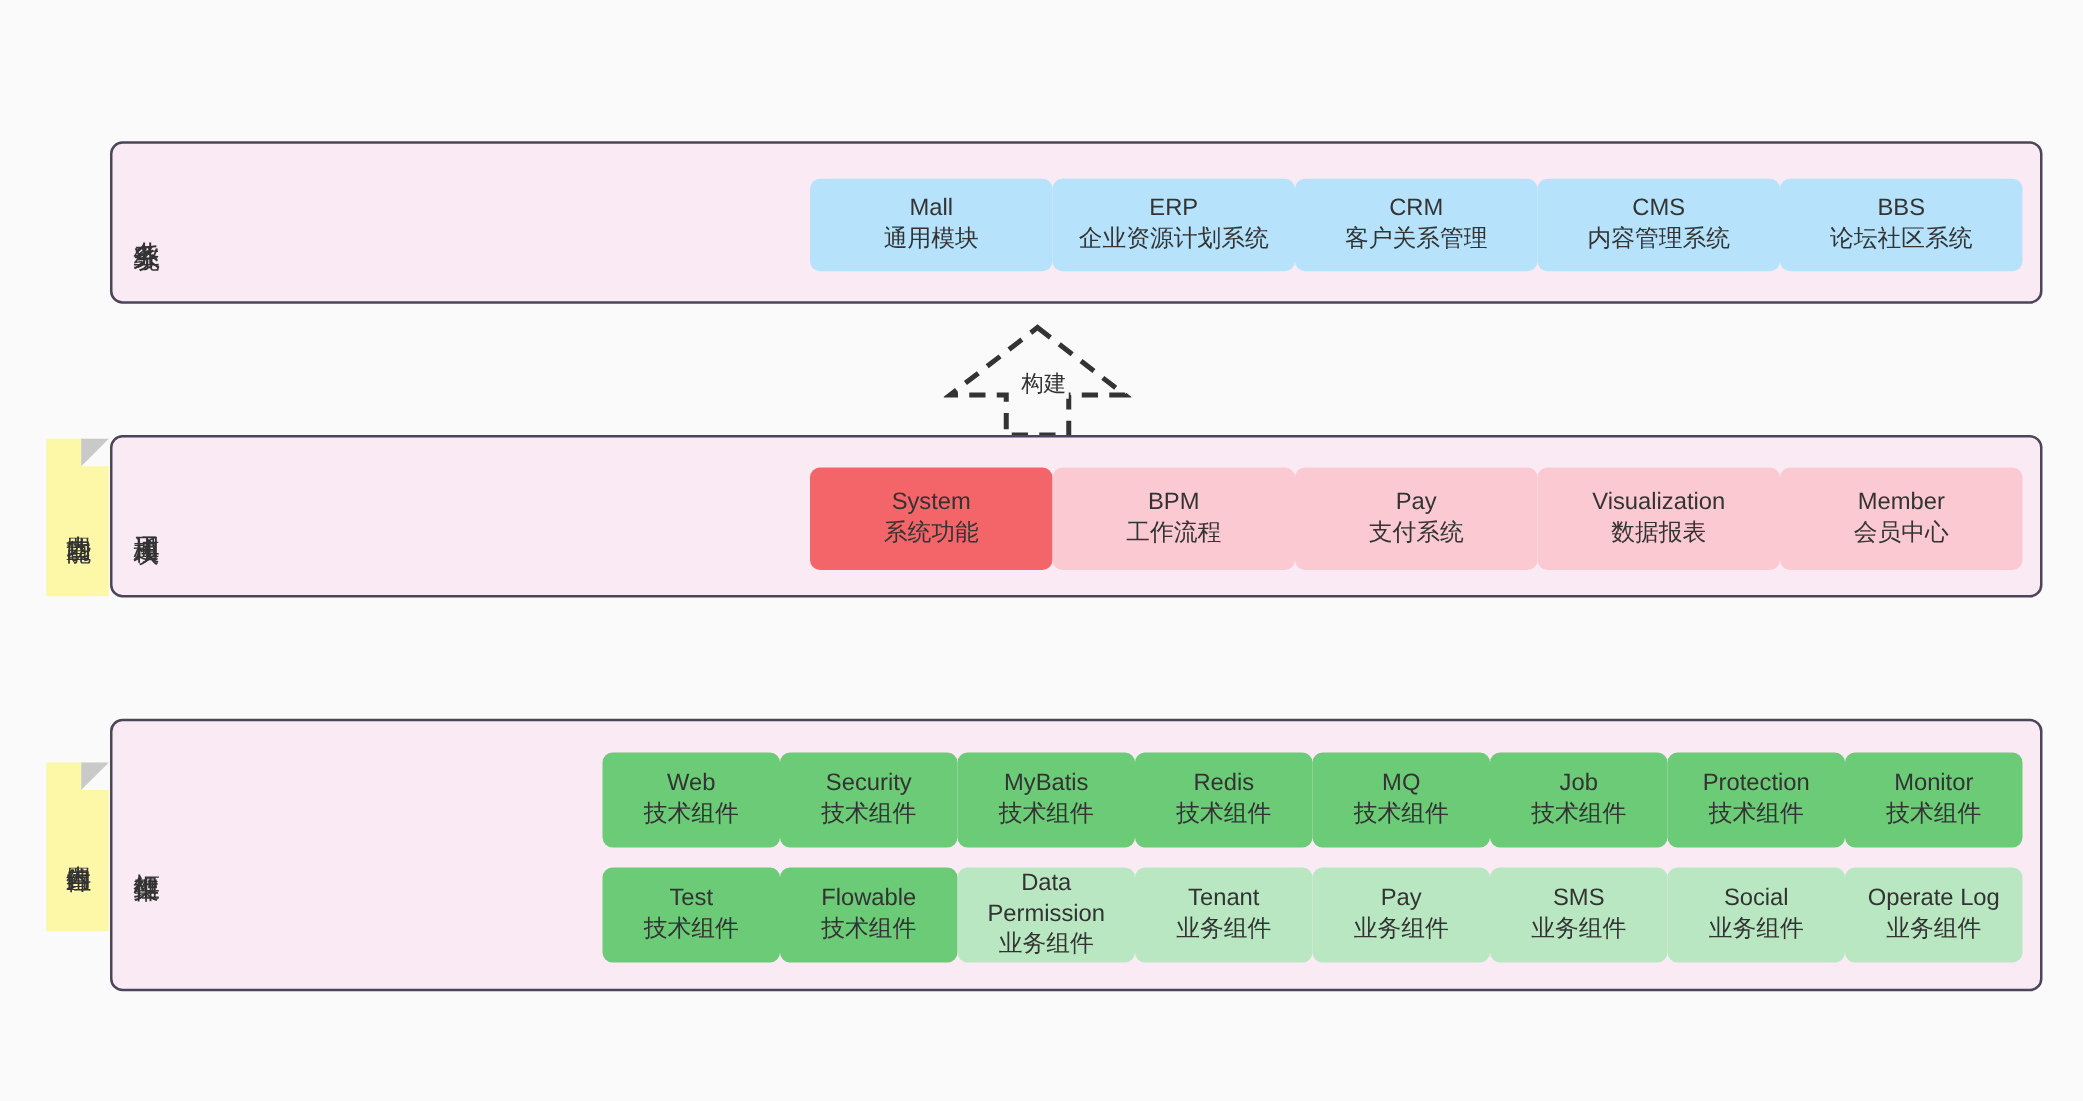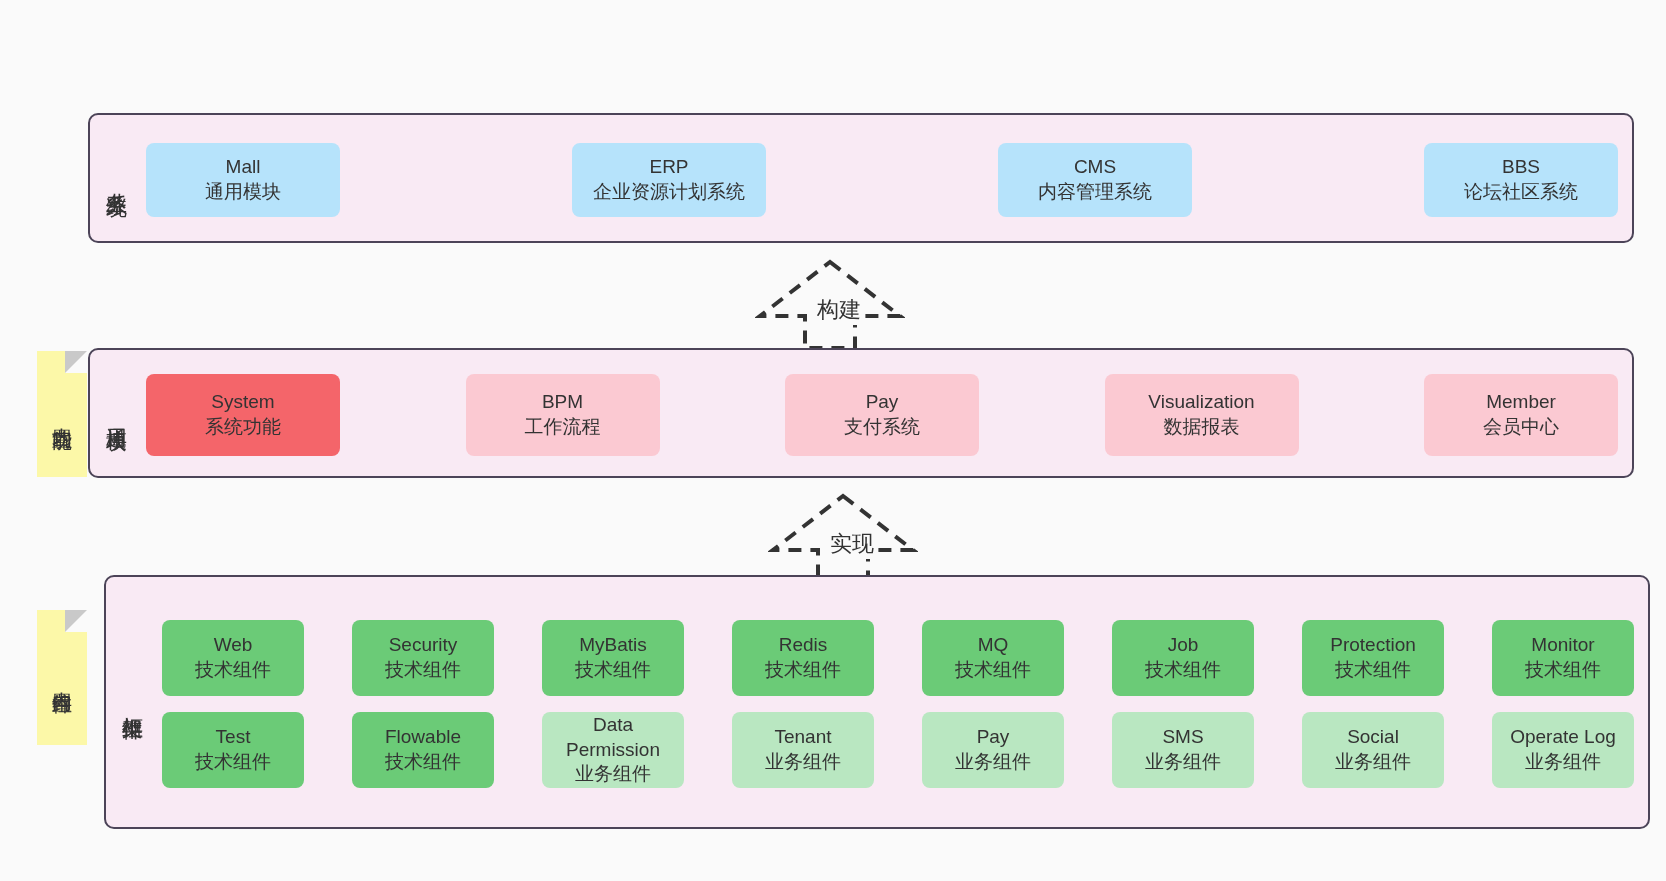--- a/index.html
+++ b/index.html
@@ -47,20 +47,21 @@
     user-select: none;
   }
   .layer-body {
     flex: 1 1 auto;
     display: flex;
     flex-direction: column;
     justify-content: center;
     gap: 16px;
     padding: 12px 14px 8px 4px;
     box-sizing: border-box;
+    align-items: flex-end;
   }
   .row {
     display: flex;
     flex-direction: row;
     gap: 0;
     justify-content: space-between;
   }
 
   
   .node {
@@ -88,21 +89,21 @@
 
   
   #layer-business { left: 88px; top: 113px; width: 1546px; height: 130px; }
   #layer-business .node { width: 194px; height: 74px; }
 
   
   #layer-common { left: 88px; top: 348px; width: 1546px; height: 130px; }
   #layer-common .node { width: 194px; height: 82px; }
 
   
-  #layer-framework { left: 104px; top: 575px; width: 1546px; height: 254px; }
+  #layer-framework { left: 88px; top: 575px; width: 1546px; height: 218px; }
   #layer-framework .node { width: 142px; height: 76px; }
 
   
   .sticky {
     position: absolute;
     width: 50px;
     background: #fcf8a8;
     box-sizing: border-box;
     display: flex;
     align-items: center;
@@ -128,21 +129,21 @@
   #sticky-framework { left: 37px; top: 610px; height: 135px; }
 
   
   .arrow {
     position: absolute;
     user-select: none;
   }
   .arrow svg { display: block; }
   .arrow-label {
     position: absolute;
-    font-size: 22px;
+    font-size: 18px;
     color: #333333;
     background: #fafafa;
     padding: 0 2px;
     white-space: nowrap;
   }
   #arrow-build { left: 755px; top: 258px; width: 150px; height: 92px; }
   #arrow-build .arrow-label { left: 60px; top: 37px; }
   #arrow-impl { left: 768px; top: 492px; width: 150px; height: 92px; }
   #arrow-impl .arrow-label { left: 60px; top: 37px; }
 </style>
@@ -157,20 +158,24 @@
       <div class="row">
         <div class="node blue">
           <span class="nm">Mall</span>
           <span class="sub">通用模块</span>
         </div>
         <div class="node blue">
           <span class="nm">ERP</span>
           <span class="sub">企业资源计划系统</span>
         </div>
         <div class="node blue">
+          <span class="nm">CRM</span>
+          <span class="sub">客户关系管理</span>
+        </div>
+        <div class="node blue">
           <span class="nm">CMS</span>
           <span class="sub">内容管理系统</span>
         </div>
         <div class="node blue">
           <span class="nm">BBS</span>
           <span class="sub">论坛社区系统</span>
         </div>
       </div>
     </div>
   </div>
@@ -206,26 +211,20 @@
           <span class="sub">数据报表</span>
         </div>
         <div class="node pink">
           <span class="nm">Member</span>
           <span class="sub">会员中心</span>
         </div>
       </div>
     </div>
   </div>
 
-  <div class="arrow" id="arrow-impl">
-    <svg width="150" height="92" viewBox="0 0 150 92">
-      <path d="M 75 4 L 145 58 L 100 58 L 100 90 L 50 90 L 50 58 L 5 58 Z" fill="#fafafa" stroke="#333333" stroke-width="4" stroke-dasharray="13,9" stroke-linejoin="miter"></path>
-    </svg>
-    <span class="arrow-label">实现</span>
-  </div>
 
   <div class="sticky" id="sticky-framework">
     <span>内置组件</span>
   </div>
   <div class="layer" id="layer-framework">
     <div class="layer-title">框架组件</div>
     <div class="layer-body">
 
       <div class="row">
         <div class="node green">

